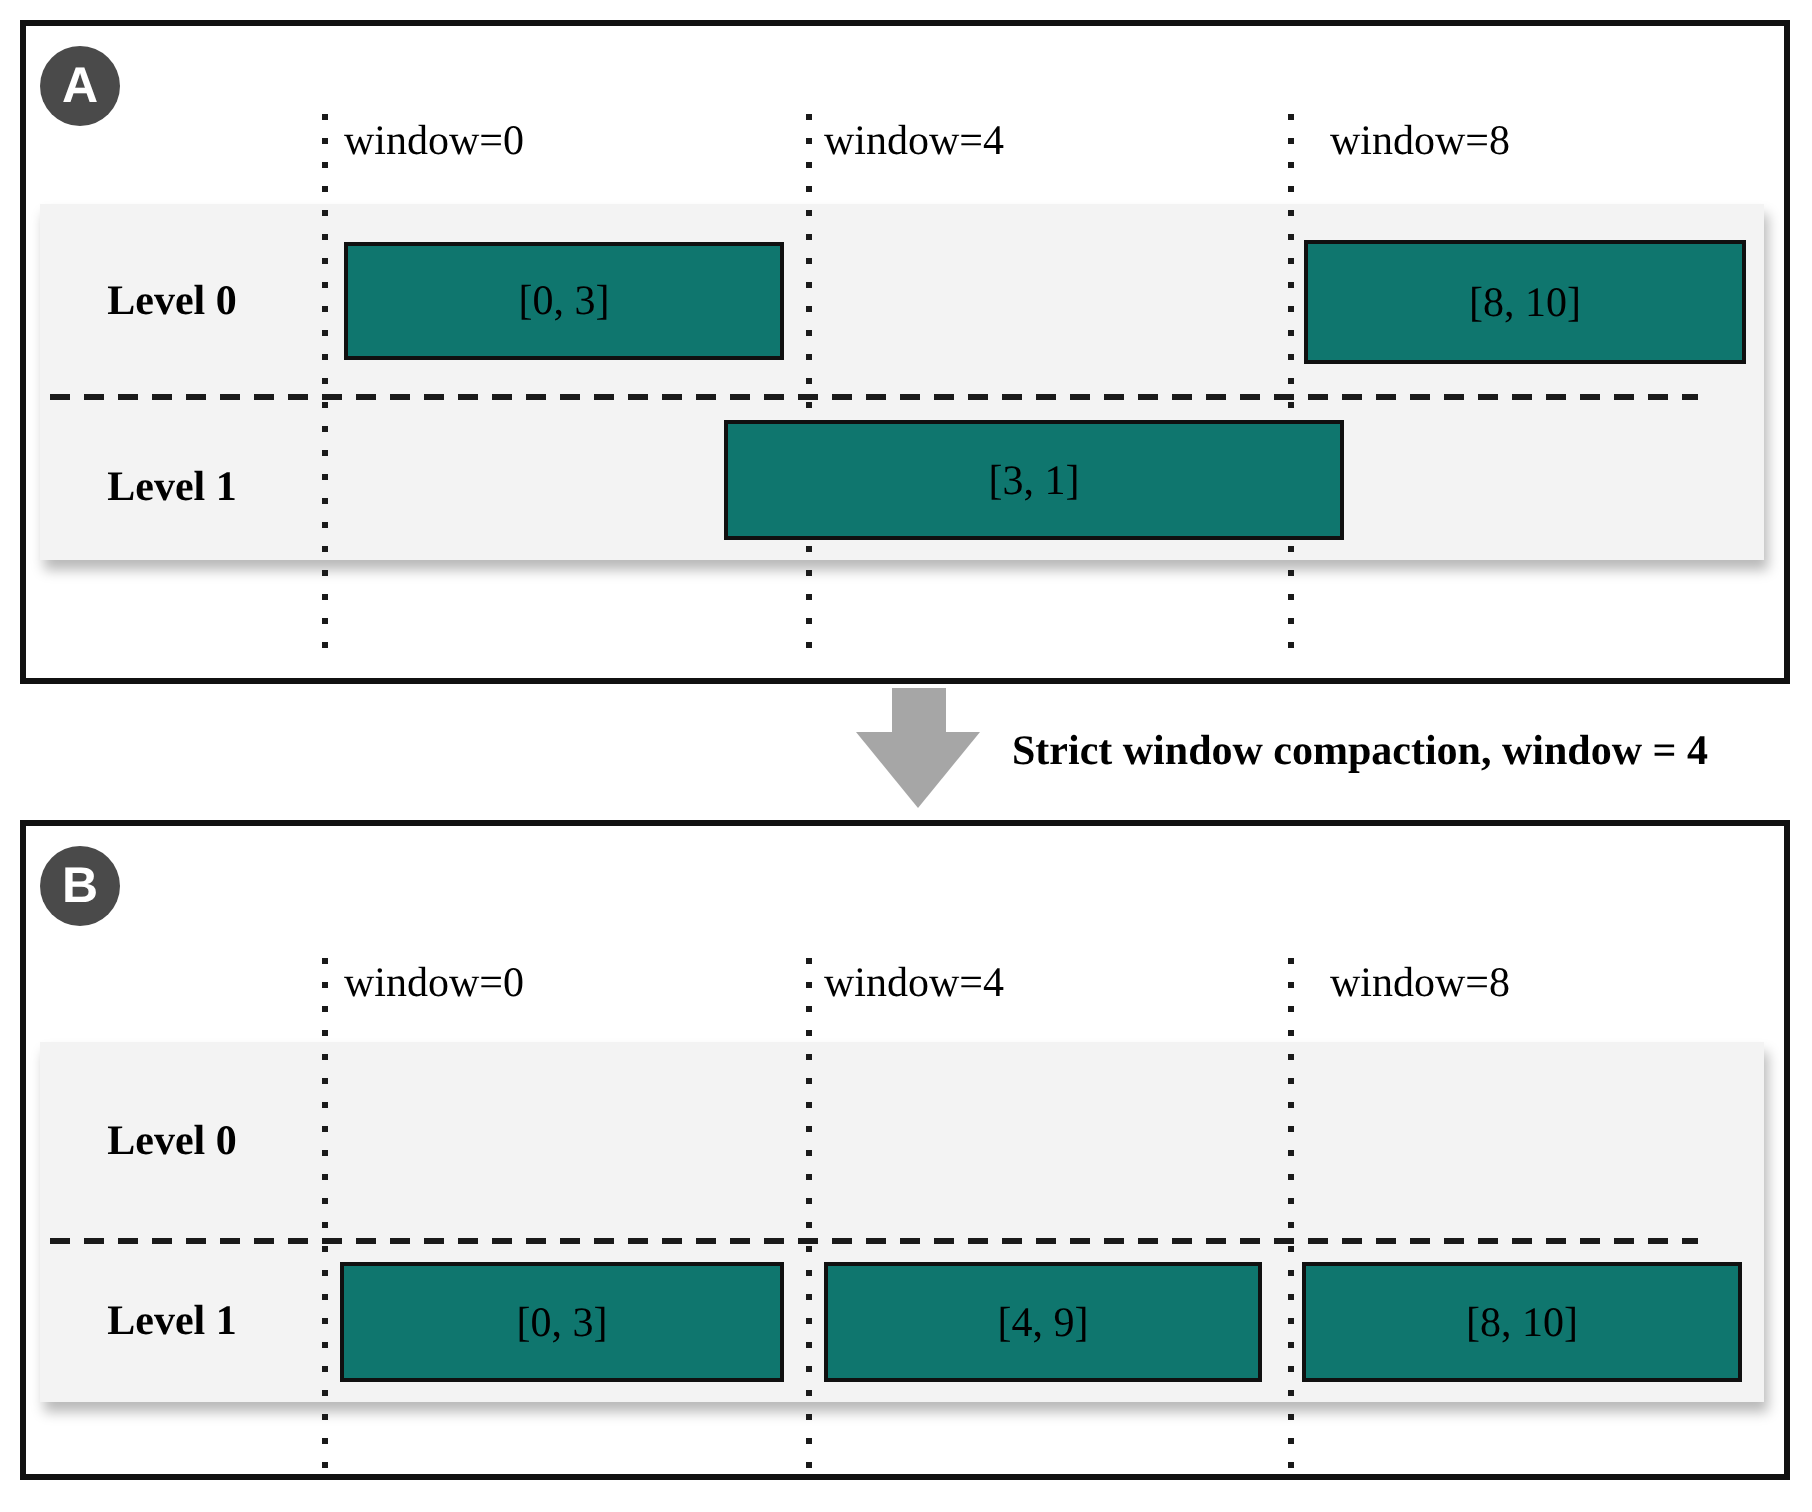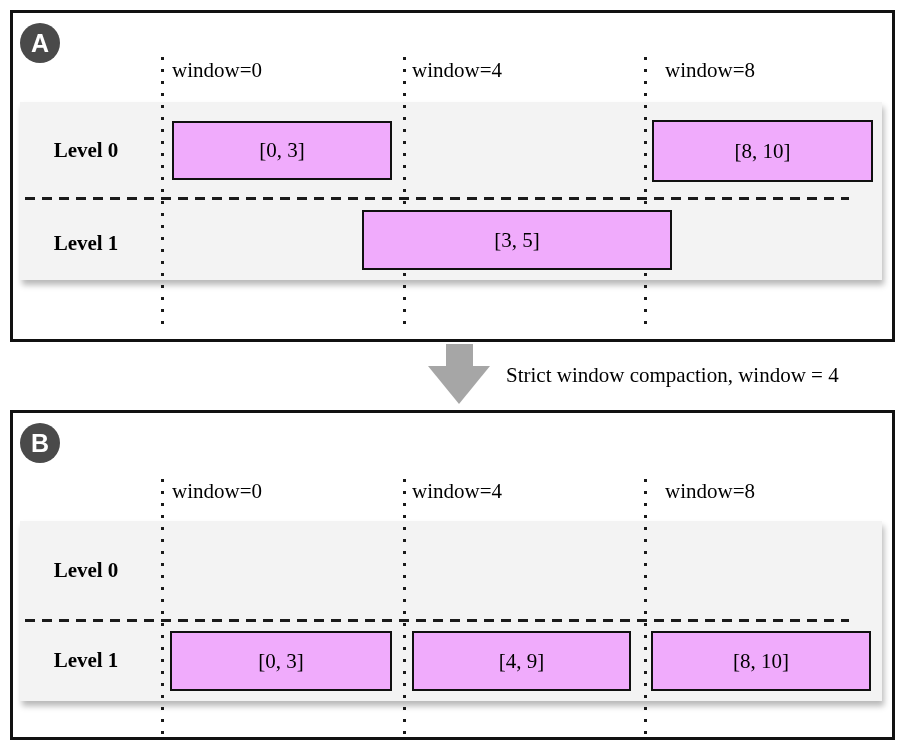--- a/index.html
+++ b/index.html
@@ -55,37 +55,37 @@
   .row-label{
     position:absolute;left:7px;width:132px;height:28px;line-height:28px;
     text-align:center;font-size:21px;z-index:3;font-weight:bold;
   }
   #panel-a .rl1{top:123px}
   #panel-a .rl2{top:216px}
   #panel-b .rl1{top:143px}
   #panel-b .rl2{top:233px}
 
   .rbox{
-    position:absolute;background:#f0abfc;border:2.5px solid #101010;box-sizing:border-box;
+    position:absolute;background:#0f766e;border:2.5px solid #101010;box-sizing:border-box;
     display:flex;align-items:center;justify-content:center;font-size:21px;z-index:5;
   }
   #panel-a .bx1{left:159px;top:108px;width:220px;height:59px}
   #panel-a .bx2{left:639px;top:107px;width:221px;height:62px}
   #panel-a .bx3{left:349px;top:197px;width:310px;height:60px}
   #panel-b .bx1{left:157px;top:218px;width:222px;height:60px}
   #panel-b .bx2{left:399px;top:218px;width:219px;height:60px}
   #panel-b .bx3{left:638px;top:218px;width:220px;height:60px}
 
   .arrow-shaft{position:absolute;left:446px;top:344px;width:27px;height:23px;background:#a6a6a6;}
   .arrow-head{
     position:absolute;left:428px;top:366px;width:0;height:0;
     border-left:31px solid transparent;border-right:31px solid transparent;
     border-top:38px solid #a6a6a6;
   }
-  .transition-label{position:absolute;left:506px;top:361px;height:28px;line-height:28px;font-size:21px;white-space:nowrap;}
+  .transition-label{position:absolute;left:506px;top:361px;height:28px;line-height:28px;font-size:21px;white-space:nowrap;font-weight:bold;}
 </style>
 </head>
 <body>
 
 <div class="panel" id="panel-a">
   <div class="badge">A</div>
 
   <div class="col-header ch1">window=0</div>
   <div class="col-header ch2">window=4</div>
   <div class="col-header ch3">window=8</div>
@@ -96,21 +96,21 @@
   <div class="vdots v2"></div>
   <div class="vdots v3"></div>
 
   <div class="hdash"></div>
 
   <div class="row-label rl1">Level 0</div>
   <div class="row-label rl2">Level 1</div>
 
   <div class="rbox bx1">[0, 3]</div>
   <div class="rbox bx2">[8, 10]</div>
-  <div class="rbox bx3">[3, 5]</div>
+  <div class="rbox bx3">[3, 1]</div>
 </div>
 
 <div class="arrow-shaft"></div>
 <div class="arrow-head"></div>
 <div class="transition-label">Strict window compaction, window = 4</div>
 
 <div class="panel" id="panel-b">
   <div class="badge">B</div>
 
   <div class="col-header ch1">window=0</div>

